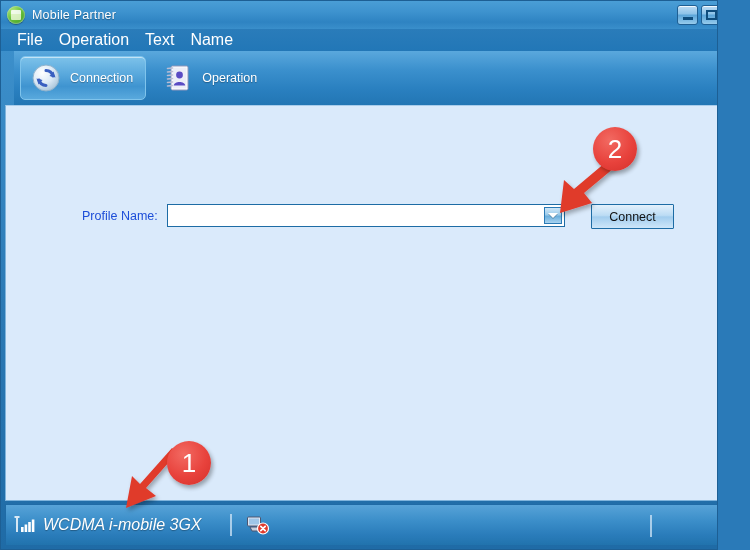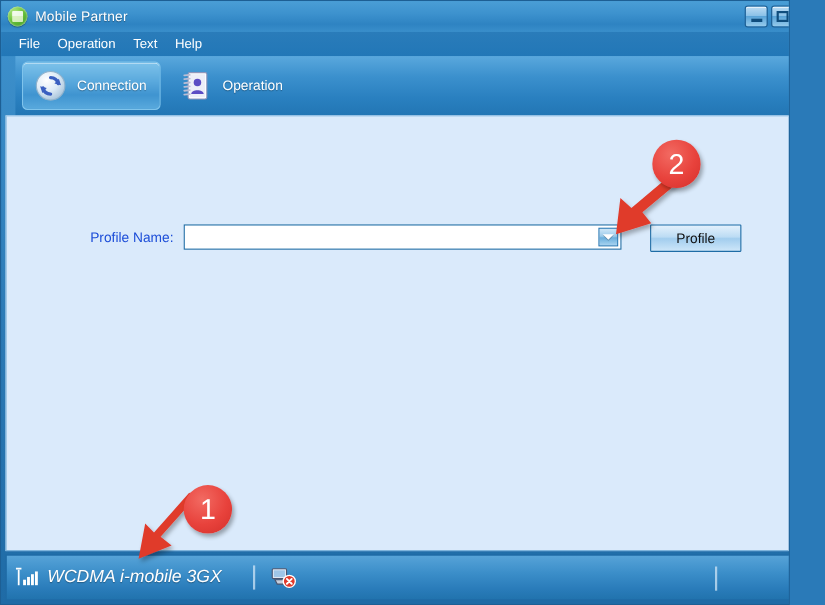--- a/index.html
+++ b/index.html
@@ -102,21 +102,21 @@
     position: absolute;
     left: 0; top: 28px;
     width: 750px; height: 22px;
     background: linear-gradient(to bottom, #2a7cba 0%, #2277b7 100%);
     display: flex; align-items: center;
     padding-left: 8px;
     box-sizing: border-box;
   }
   .menu-item {
     color: #ffffff;
-    font-size: 12px;
+    font-size: 16px;
     padding: 2px 8px;
     cursor: default;
     white-space: nowrap;
   }
 
   
   .toolbar {
     position: absolute;
     left: 13px; top: 50px;
     width: 750px; height: 54px;
@@ -290,21 +290,21 @@
         <div class="win-btn close">
           <span class="glyph-close">✕</span>
         </div>
       </div>
     </div>
 
     <div class="menubar">
       <div class="menu-item">File</div>
       <div class="menu-item">Operation</div>
       <div class="menu-item">Text</div>
-      <div class="menu-item">Help</div>
+      <div class="menu-item">Name</div>
     </div>
 
     <div class="toolbar">
 
       <div class="tb-item active">
         <span class="tb-icon">
           <svg width="30" height="30" viewBox="0 0 30 30">
             <defs>
               <radialGradient id="gSync" cx="36%" cy="30%" r="75%">
                 <stop offset="0%" stop-color="#ffffff"></stop>
@@ -350,21 +350,21 @@
       <div class="profile-row">
         <span class="profile-label">Profile Name:</span>
         <div class="combo">
           <input class="combo-input" type="text" value="" style="">
           <span class="combo-arrow">
             <i></i>
           </span>
         </div>
       </div>
 
-      <button class="connect-btn">Profile</button>
+      <button class="connect-btn">Connect</button>
     </div>
 
     <div class="statusbar">
       <span class="sb-signal">
         <svg width="24" height="22" viewBox="0 0 24 22">
           <line x1="4" y1="4" x2="4" y2="18" stroke="#ffffff" stroke-width="1.6"></line>
           <line x1="1.5" y1="3" x2="6.5" y2="3" stroke="#ffffff" stroke-width="1.6"></line>
           <rect x="8" y="13" width="2.6" height="5" fill="#ffffff"></rect>
           <rect x="11.6" y="10.5" width="2.6" height="7.5" fill="#ffffff"></rect>
           <rect x="15.2" y="8" width="2.6" height="10" fill="#ffffff"></rect>

